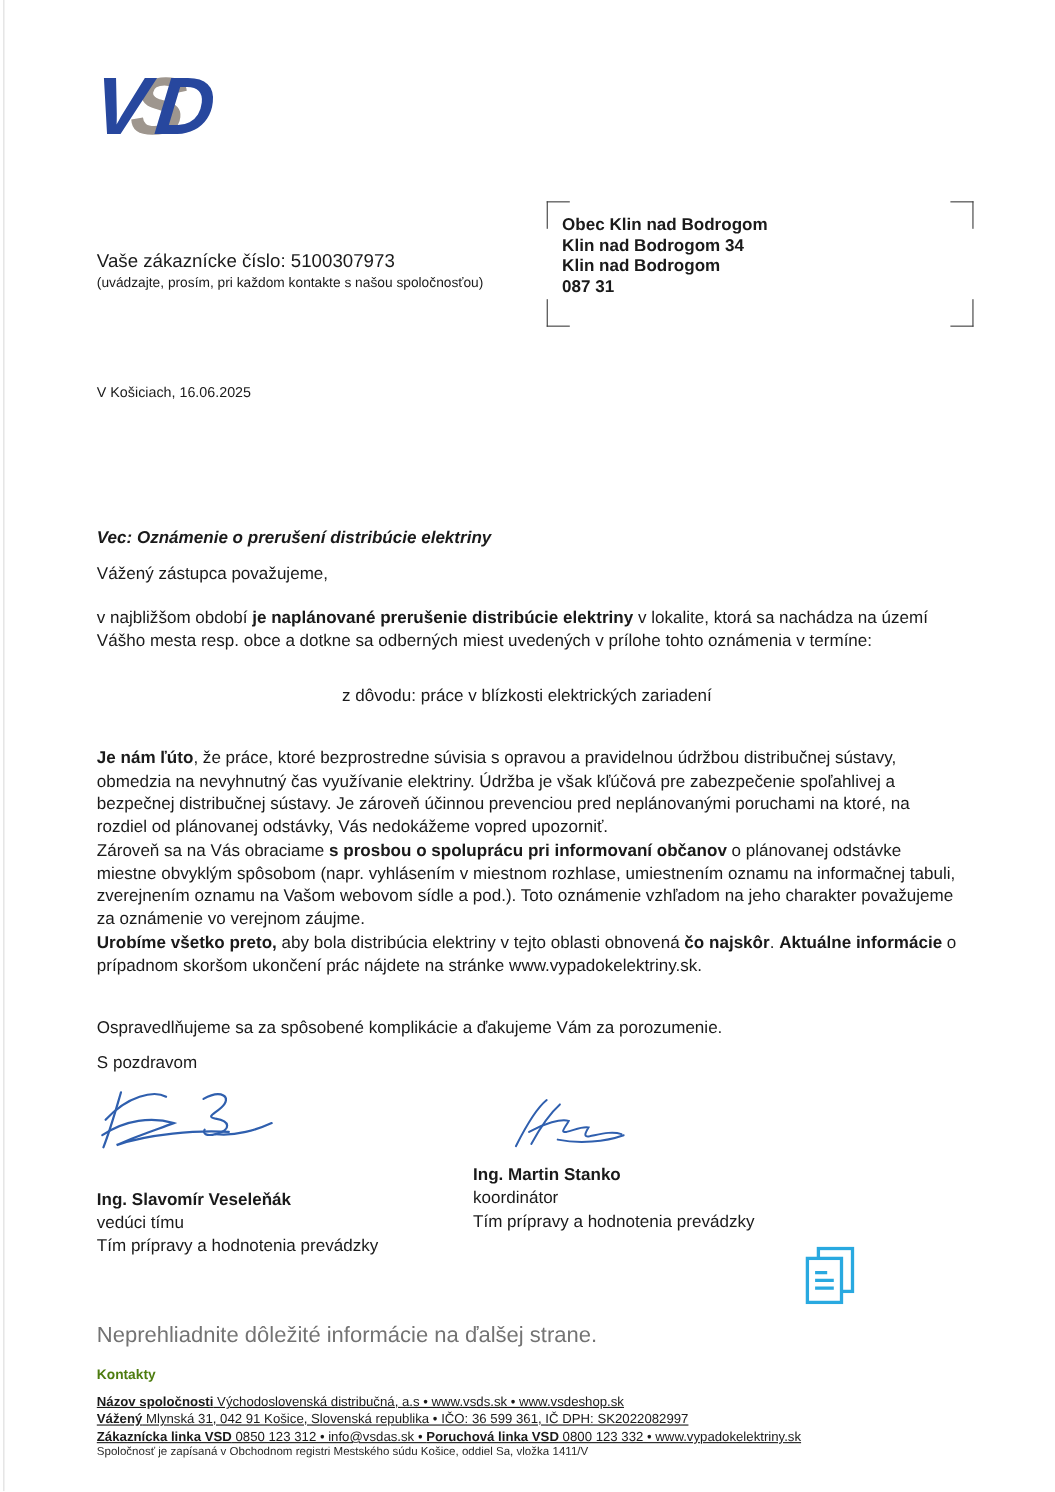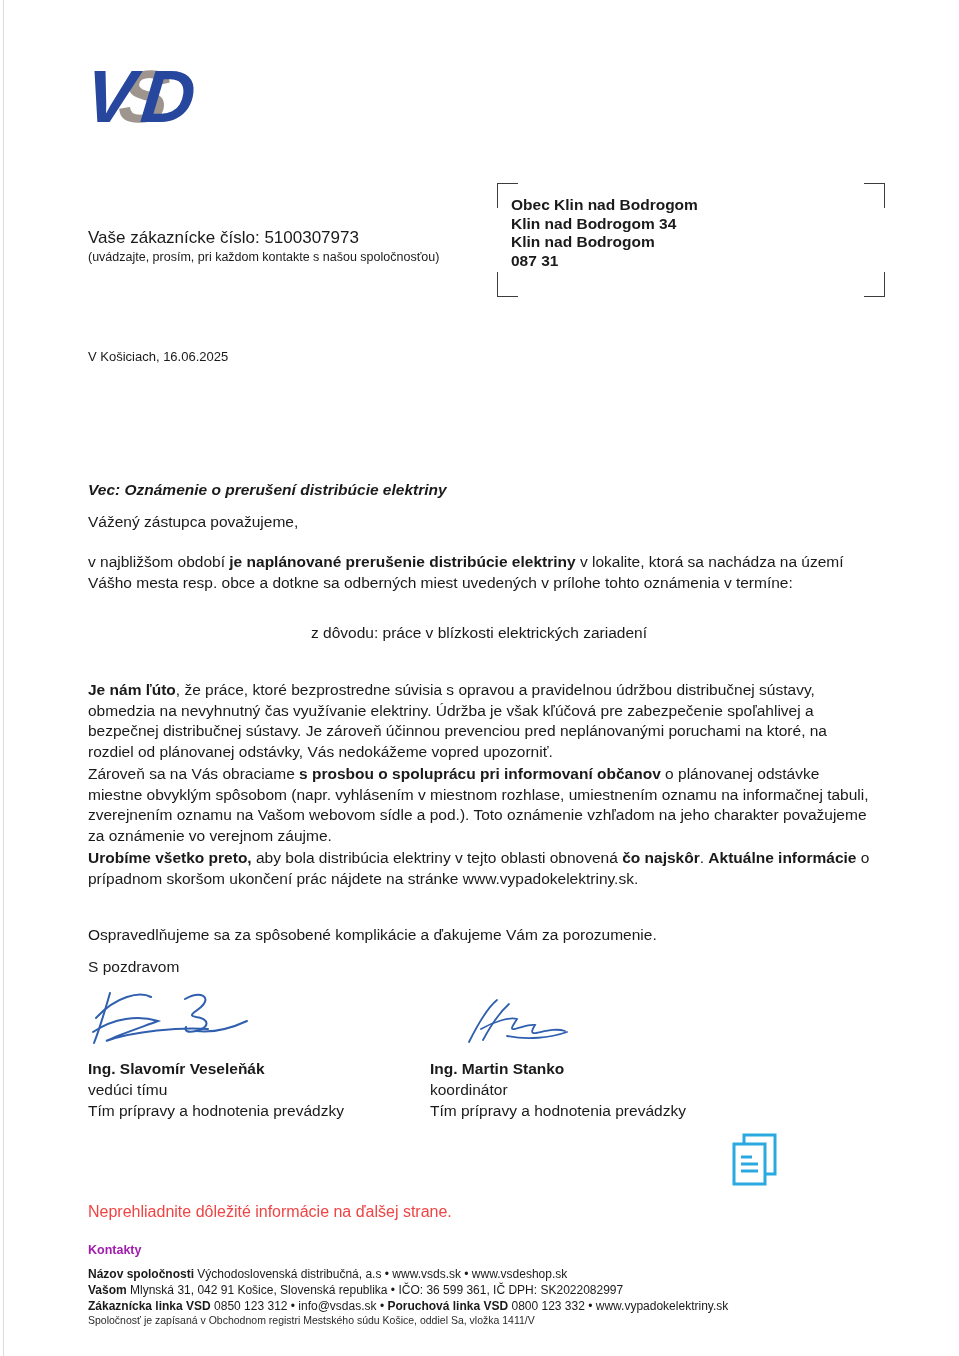--- a/index.html
+++ b/index.html
@@ -20,23 +20,23 @@
   .mark.tr{right:0;top:0;border-top-width:1.5px;border-right-width:1.5px;}
   .mark.bl{left:0;bottom:0;border-bottom-width:1.5px;border-left-width:1.5px;}
   .mark.br{right:0;bottom:0;border-bottom-width:1.5px;border-right-width:1.5px;}
   .address-lines{position:absolute;left:14px;top:13px;font-size:15.5px;font-weight:700;line-height:18.5px;}
   .date-line{left:88px;top:349px;font-size:13px;}
   .subject{left:88px;top:481px;font-size:15.5px;font-weight:700;font-style:italic;}
   .salutation{left:88px;top:513px;font-size:15.5px;}
   .schedule{text-align:center;}
   .sig-name{font-size:15.5px;font-weight:700;line-height:21px;}
   .sig-role,.sig-team{font-size:15.5px;line-height:21px;}
-  .notice{left:88px;top:1203px;font-size:16px;color:#ef4444;}
-  .footer-title{left:88px;top:1243px;font-size:12.5px;font-weight:700;color:#a21caf;}
-  .footer-lines{left:88px;top:1266px;font-size:12px;line-height:16px;width:700px;}
+  .notice{left:88px;top:1203px;font-size:20px;color:#737373;}
+  .footer-title{left:88px;top:1243px;font-size:12.5px;font-weight:700;color:#4d7c0f;}
+  .footer-lines{left:88px;top:1266px;font-size:12px;line-height:16px;width:700px;text-decoration:underline;}
   .footer-registry{left:88px;top:1314px;font-size:10.5px;color:#2a2a2a;}
   svg text{font-family:"Liberation Sans",sans-serif;}
 </style>
 </head>
 <body>
 
 <div class="page">
   <div class="edge-line"></div>
 
   <div class="abs" style="left:84px;top:56px;width:120px;height:80px;">
@@ -93,21 +93,21 @@
   </div>
   <div class="abs" style="left:455px;top:998px;">
     <svg width="115" height="48" viewBox="0 0 115 48" fill="none" stroke="#2F5FAE" stroke-width="1.8" stroke-linecap="round">
       <path d="M14 44 C 22 28, 32 10, 42 2"></path>
       <path d="M28 42 C 35 29, 45 14, 54 6"></path>
       <path d="M26 31 C 40 23, 55 19, 62 21 C 58 28, 54 32, 60 31 C 68 29, 74 26, 80 27 C 77 32, 75 36, 81 35 C 91 33, 101 30, 110 33"></path>
       <path d="M52 38 C 72 42, 95 40, 112 34"></path>
     </svg>
   </div>
 
-  <div class="abs" style="left:88px;top:1058px;">
+  <div class="abs" style="left:88px;top:1080px;">
     <p class="sig-name">Ing. Slavomír Veseleňák</p>
     <p class="sig-role">vedúci tímu</p>
     <p class="sig-team">Tím prípravy a hodnotenia prevádzky</p>
   </div>
   <div class="abs" style="left:430px;top:1058px;">
     <p class="sig-name">Ing. Martin Stanko</p>
     <p class="sig-role">koordinátor</p>
     <p class="sig-team">Tím prípravy a hodnotenia prevádzky</p>
   </div>
 
@@ -119,17 +119,17 @@
       <path d="M10 31 H 27"></path>
       <path d="M10 38 H 27"></path>
     </svg>
   </div>
 
   <p class="abs notice">Neprehliadnite dôležité informácie na ďalšej strane.</p>
 
   <p class="abs footer-title">Kontakty</p>
   <div class="abs footer-lines">
     <p><span class="bold">Názov spoločnosti</span><span> Východoslovenská distribučná, a.s  • www.vsds.sk  • www.vsdeshop.sk</span></p>
-    <p><span class="bold">Vašom</span><span> Mlynská 31, 042 91 Košice, Slovenská republika  • IČO: 36 599 361, IČ DPH: SK2022082997</span></p>
+    <p><span class="bold">Vážený</span><span> Mlynská 31, 042 91 Košice, Slovenská republika  • IČO: 36 599 361, IČ DPH: SK2022082997</span></p>
     <p><span class="bold">Zákaznícka linka VSD</span><span> 0850 123 312  • info@vsdas.sk  • </span><span class="bold">Poruchová linka VSD</span><span> 0800 123 332  • www.vypadokelektriny.sk</span></p>
   </div>
   <p class="abs footer-registry">Spoločnosť je zapísaná v Obchodnom registri Mestského súdu Košice, oddiel Sa, vložka 1411/V</p>
 </div>
 
 </body></html>

